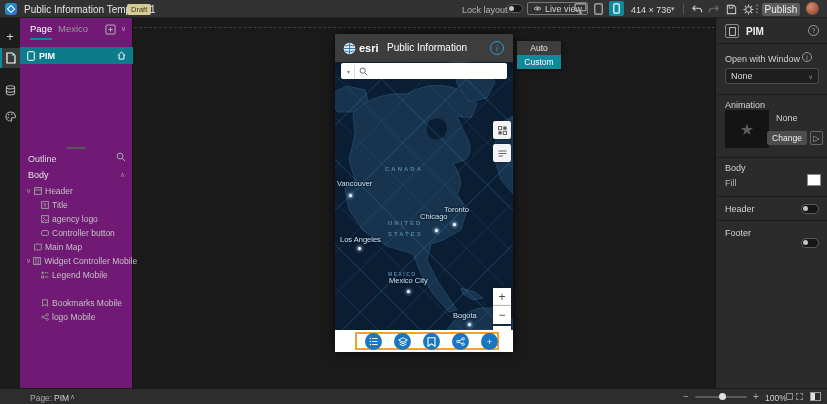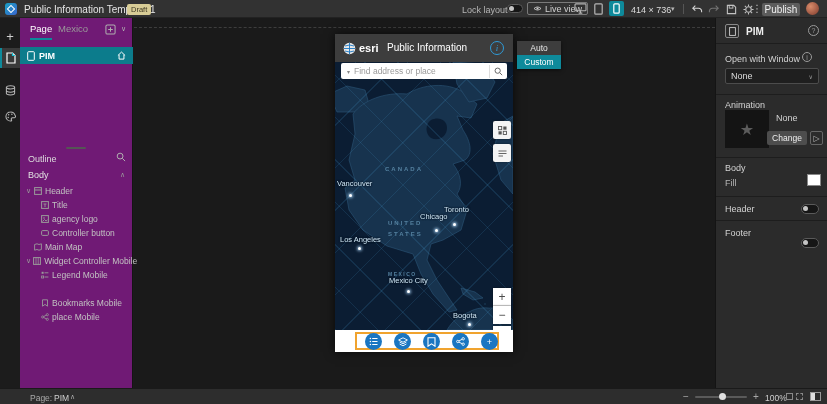--- a/index.html
+++ b/index.html
@@ -293,21 +293,21 @@
   </div>
   <div class="tree-row" style="top:292px">
     <span class="tree-ic" style="margin-left:21px">
         <svg width="8" height="8" viewBox="0 0 8 8">
           <circle cx="6.3" cy="1.7" r="1.1" fill="none" stroke="#9a9a9a" stroke-width="0.8"></circle>
           <circle cx="1.7" cy="4" r="1.1" fill="none" stroke="#9a9a9a" stroke-width="0.8"></circle>
           <circle cx="6.3" cy="6.3" r="1.1" fill="none" stroke="#9a9a9a" stroke-width="0.8"></circle>
           <path d="M2.7 3.5 L5.3 2.2 M2.7 4.5 L5.3 5.8" stroke="#9a9a9a" stroke-width="0.8"></path>
         </svg>
       </span>
-    <span>place Mobile</span>
+    <span>logo Mobile</span>
   </div>
 </div>
 
 <div class="canvas">
   <div class="screen-dash"></div>
 
   <div class="phone">
 
     <div class="ph-header">
       <span style="margin-left:8px;display:inline-flex;align-items:center">
@@ -349,21 +349,20 @@
       <div class="city-dot" style="left:100px;top:167px"></div>
       <span class="city-lbl" style="left:5px;top:173px">Los Angeles</span>
       <div class="city-dot" style="left:23px;top:185px"></div>
       <span class="city-lbl" style="left:54px;top:214px">Mexico City</span>
       <div class="city-dot" style="left:72px;top:228px"></div>
       <span class="city-lbl" style="left:118px;top:249px">Bogota</span>
       <div class="city-dot" style="left:133px;top:261px"></div>
 
       <div class="searchbar">
         <span style="margin:0 4px 0 6px;color:#888;font-size:6px">▾</span>
-        <input placeholder="Find address or place" style="">
         <span style="border-left:1px solid #ddd;padding:2px 4px;display:inline-flex">
             <svg width="9" height="9" viewBox="0 0 11 11">
               <circle cx="4.5" cy="4.5" r="3.2" fill="none" stroke="#666" stroke-width="1.2"></circle>
               <path d="M7 7 L10 10" stroke="#666" stroke-width="1.2"></path>
             </svg>
           </span>
       </div>
 
       <div class="map-sq" style="top:59px">
           <svg width="9" height="9" viewBox="0 0 9 9">

